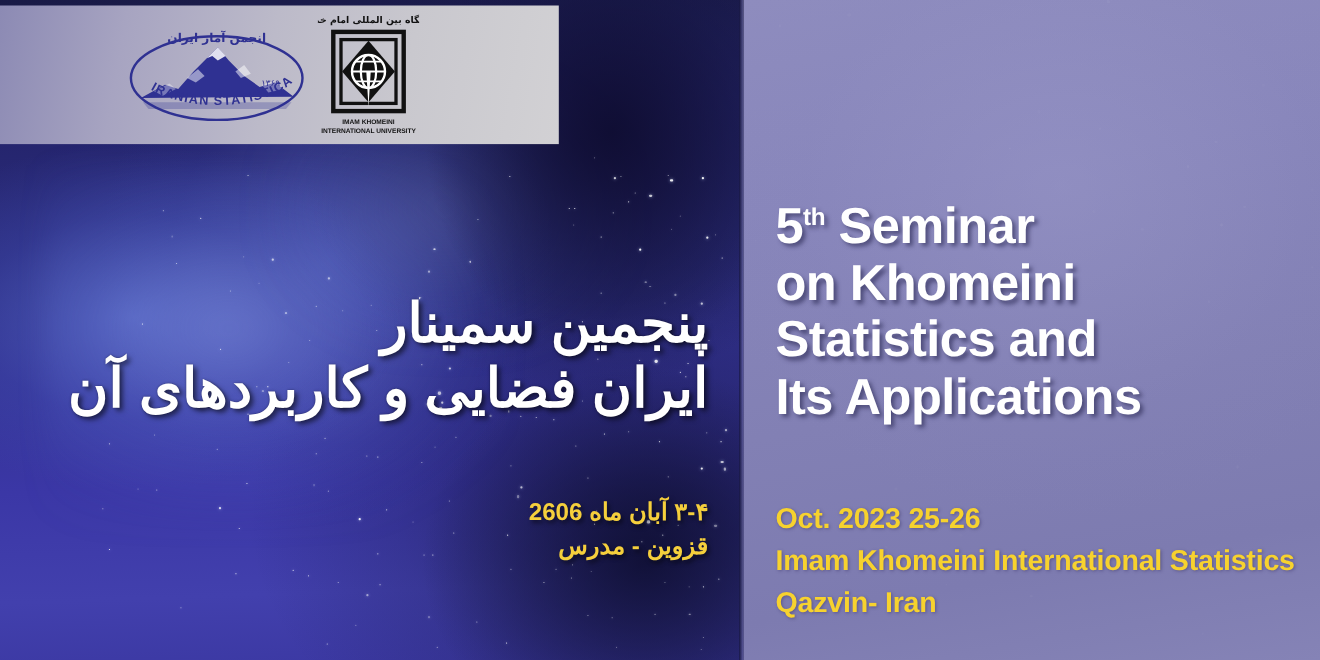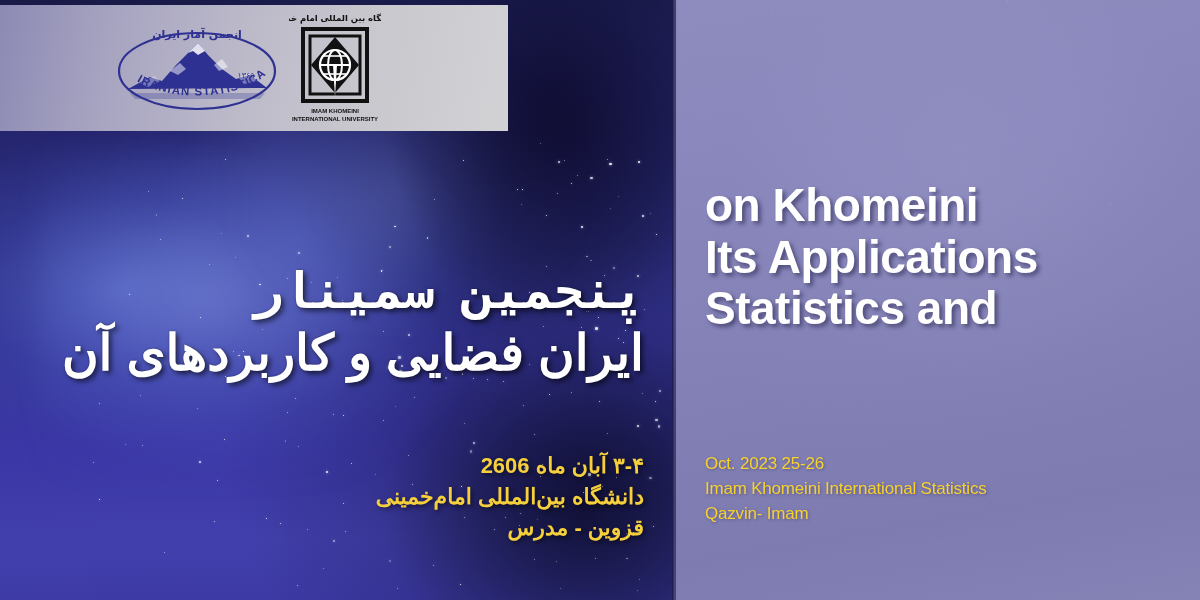--- a/index.html
+++ b/index.html
@@ -107,21 +107,21 @@
     text-align: right;
     direction: rtl;
   }
   .fa-title {
     color: #ffffff;
     font-weight: 700;
     line-height: 1.06;
     letter-spacing: 0px;
     text-shadow: 3px 3px 5px rgba(0,0,0,0.55), 0 0 2px rgba(0,0,0,0.4);
   }
-  .fa-line1 { font-size: 50px; font-family: Liberation Mono, monospace; }
+  .fa-line1 { font-size: 50px; }
   .fa-line2 { font-size: 50px; margin-top: 6px; }
 
   .fa-details {
     position: absolute;
     right: 556px;
     top: 450px;
     width: 600px;
     text-align: right;
     direction: rtl;
     color: #f5cf3c;
@@ -148,22 +148,22 @@
     font-size: 0.48em;
     vertical-align: super;
     line-height: 0;
   }
   .en-details {
     position: absolute;
     left: 705px;
     top: 452px;
     width: 480px;
     color: #f7d22e;
-    font-weight: 400;
-    font-size: 17px;
+    font-weight: 700;
+    font-size: 26px;
     line-height: 1.47;
     letter-spacing: -0.2px;
     text-shadow: 1px 1px 3px rgba(50,45,95,0.45);
   }
 </style>
 </head>
 <body>
 
 <div id="banner">
 
@@ -434,29 +434,32 @@
     </div>
   </div>
 
   <div class="fa-block">
     <div class="fa-title fa-line1">پنجمین سمینار</div>
     <div class="fa-title fa-line2">ایران فضایی و کاربردهای آن</div>
   </div>
 
   <div class="fa-details">
     <div>۳-۴ آبان ماه 2606</div>
-    <div>دانشگاه بین‌المللی امام‌خمینی</div>
     <div>قزوین - مدرس</div>
   </div>
 
   <div class="en-title">
+    <div>
+      <span>5</span><sup>th</sup>
+      <span>Seminar</span>
+    </div>
     <div>on Khomeini</div>
+    <div>Statistics and</div>
     <div>Its Applications</div>
-    <div>Statistics and</div>
   </div>
 
   <div class="en-details">
     <div>Oct. 2023 25-26</div>
     <div>Imam Khomeini International Statistics</div>
-    <div>Qazvin- Imam</div>
+    <div>Qazvin- Iran</div>
   </div>
 
 </div>
 
 </body></html>

